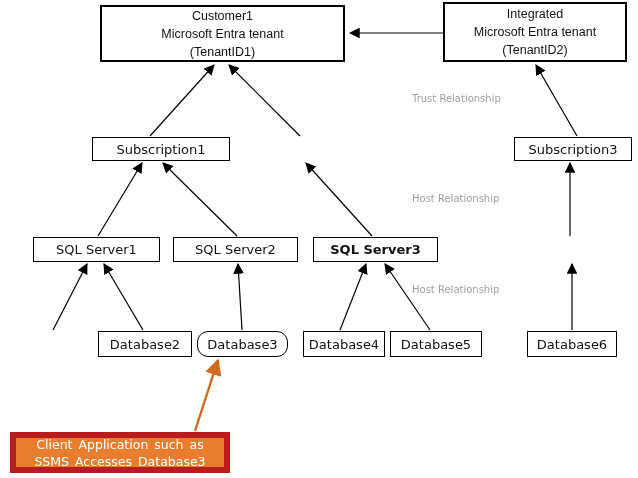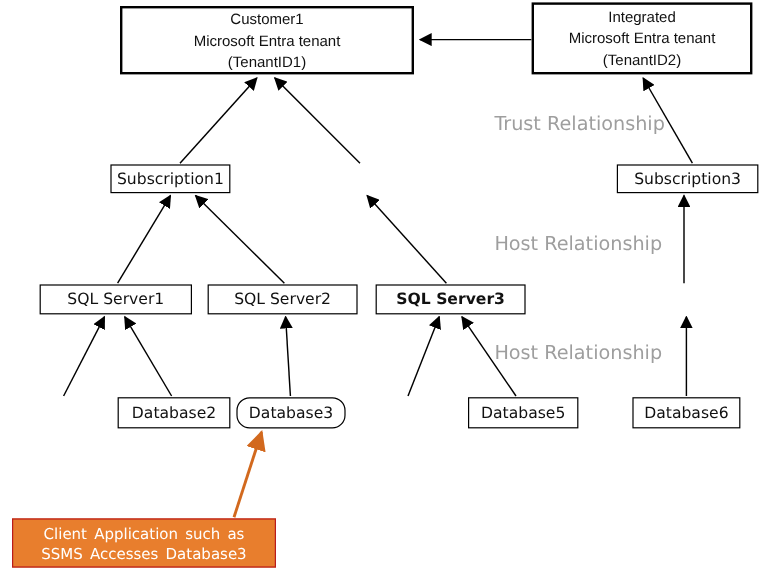--- a/index.html
+++ b/index.html
@@ -19,25 +19,25 @@
     display:flex;align-items:center;justify-content:center;
     font-size:13px;color:#111;white-space:nowrap;
   }
   .tenant{
     border-width:2px;flex-direction:column;
     font-family:"Liberation Sans",sans-serif;
     font-size:12.5px;line-height:18px;text-align:center;
   }
   .rel-label{
     position:absolute;z-index:1;
-    font-size:16px;color:#9e9e9e;white-space:nowrap;
+    font-size:10px;color:#9e9e9e;white-space:nowrap;
   }
   .callout{
     position:absolute;z-index:1;box-sizing:border-box;
-    background:#e87e2d;border:1px solid #b91c1c;
+    background:#e87e2d;border:6px solid #b91c1c;
     color:#fff;font-size:12.5px;line-height:17px;
     display:flex;flex-direction:column;align-items:center;justify-content:center;
     text-align:center;word-spacing:2px;
   }
 </style>
 </head>
 <body>
 
 <div id="canvas">
 
@@ -72,29 +72,30 @@
     <span>Customer1</span>
     <span>Microsoft Entra tenant</span>
     <span>(TenantID1)</span>
   </div>
   <div class="box tenant" style="left:443px;top:2px;width:184px;height:60px;">
     <span>Integrated</span>
     <span>Microsoft Entra tenant</span>
     <span>(TenantID2)</span>
   </div>
 
-  <div class="box" style="left:92px;top:137px;width:100px;height:24px;">Subscription1</div>
+  <div class="box" style="left:92px;top:137px;width:138px;height:24px;">Subscription1</div>
   <div class="box" style="left:514px;top:137px;width:118px;height:24px;">Subscription3</div>
 
   <div class="box" style="left:33px;top:237px;width:127px;height:25px;">SQL Server1</div>
   <div class="box" style="left:173px;top:237px;width:125px;height:25px;">SQL Server2</div>
   <div class="box" style="left:313px;top:237px;width:125px;height:25px;font-weight:bold;">SQL Server3</div>
 
   <div class="box" style="left:98px;top:331px;width:94px;height:26px;">Database2</div>
   <div class="box" style="left:197px;top:331px;width:91px;height:26px;border-radius:11px;">Database3</div>
+  <div class="box" style="left:303px;top:331px;width:82px;height:26px;">Database4</div>
   <div class="box" style="left:390px;top:331px;width:92px;height:26px;">Database5</div>
   <div class="box" style="left:527px;top:331px;width:90px;height:26px;">Database6</div>
 
   <div class="rel-label" style="left:412px;top:93px;">Trust Relationship</div>
   <div class="rel-label" style="left:412px;top:193px;">Host Relationship</div>
   <div class="rel-label" style="left:412px;top:284px;">Host Relationship</div>
 
   <div class="callout" style="left:10px;top:432px;width:220px;height:41px;">
     <span>Client Application such as</span>
     <span>SSMS Accesses Database3</span>

